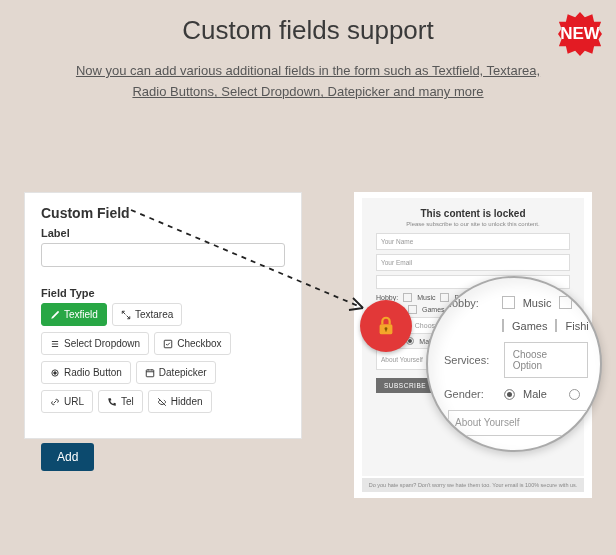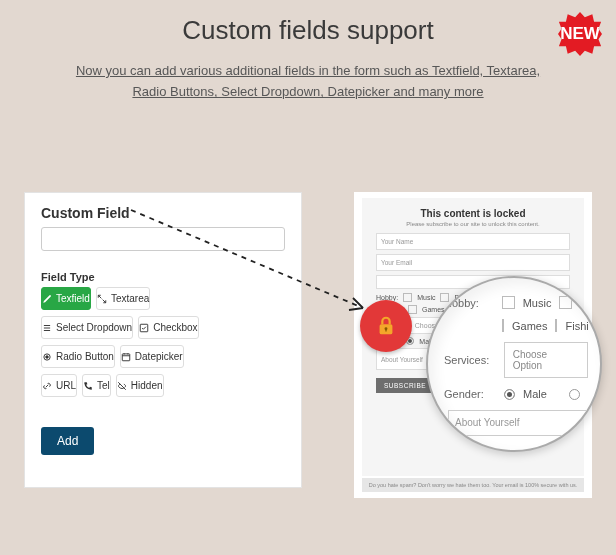--- a/index.html
+++ b/index.html
@@ -34,34 +34,34 @@
     max-width: 480px;
     margin: 14px auto 0;
     text-decoration: underline;
   }
   .panels {
     position: absolute; left: 0; right: 0; top: 192px; bottom: 0;
   }
   
   .card-left {
     position: absolute; left: 24px; top: 0px;
-    width: 278px; height: 296px;
+    width: 278px; height: 247px;
     background: #fff; border: 1px solid #e3e3e3;
     padding: 12px 16px 14px;
   }
   .card-left h3 { font-size: 14px; font-weight: 600; color: #333; margin-bottom: 6px;}
   .lbl { font-size: 11px; font-weight: 600; color: #333; margin-bottom: 4px; display:block;}
   .input-line {
     width: 100%; height: 24px; border:1px solid #ccc; border-radius:3px;
     background:#fff; margin-bottom: 10px;
   }
   .btn-row { display:flex; flex-wrap: wrap; gap:5px; margin-bottom:6px;}
   .chip {
     border: 1px solid #ddd; border-radius: 3px;
-    padding: 5px 0; font-size: 10px; color:#333; background:#fff;
+    padding: 5px 8px; font-size: 10px; color:#333; background:#fff;
     display:inline-flex; align-items:center; gap:4px;
   }
   .chip.active { background:#28a745; color:#fff; border-color:#28a745;}
   .chip .ico { width:10px; height:10px; display:inline-flex; align-items:center; justify-content:center;}
   .add-btn {
     margin-top: 24px; background:#0c4a6e; color:#fff;
     border:none; border-radius:3px; padding:7px 16px; font-size:12px;
   }
   
   .card-right {
@@ -130,20 +130,21 @@
   <span>NEW</span>
 </div>
 
 <h1 class="headline">Custom fields support</h1>
 <p class="subtext">Now you can add various additional fields in the form such as Textfield, Textarea, Radio Buttons, Select Dropdown, Datepicker and many more</p>
 
 <div class="panels">
 
   <div class="card-left">
     <h3>Custom Field</h3>
+    <span class="lbl">Label</span>
     <input class="input-line" style="">
     <span class="lbl" style="margin-top:10px;">Field Type</span>
 
     <div class="btn-row">
       <button class="chip active">
         <span class="ico">
           <svg viewBox="0 0 16 16" width="10" height="10" fill="currentColor">
               <path d="M12.1 1.9a1.5 1.5 0 012 2L5 13l-3 1 1-3 9.1-9.1z"></path>
             </svg>
         </span>

